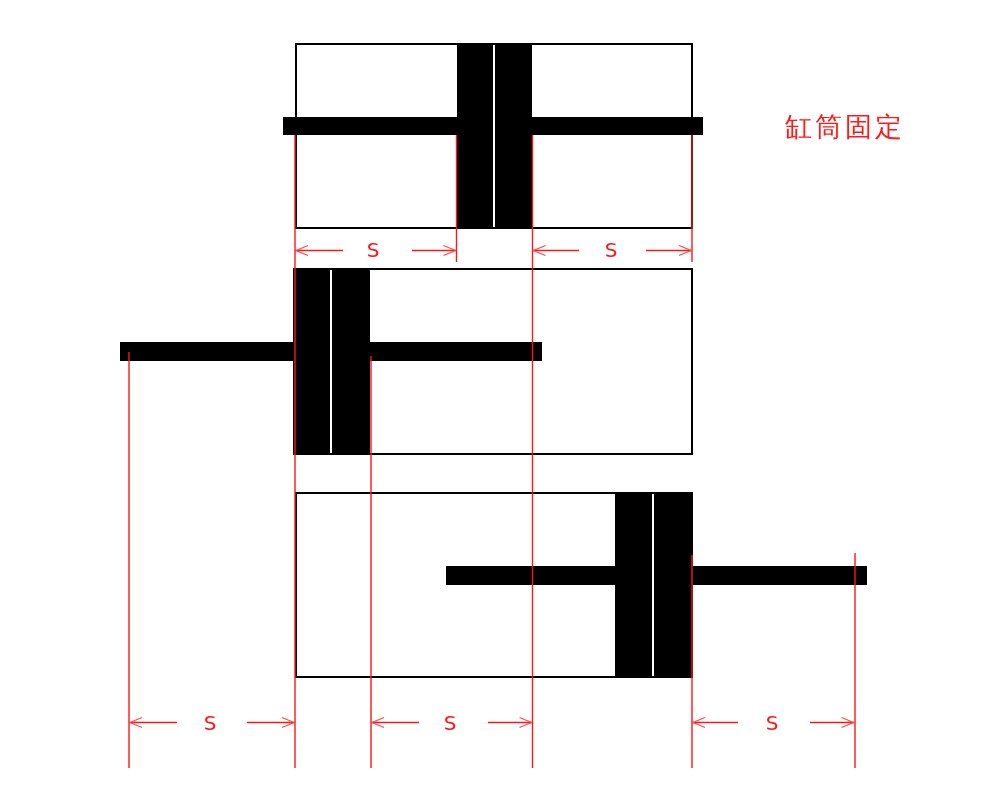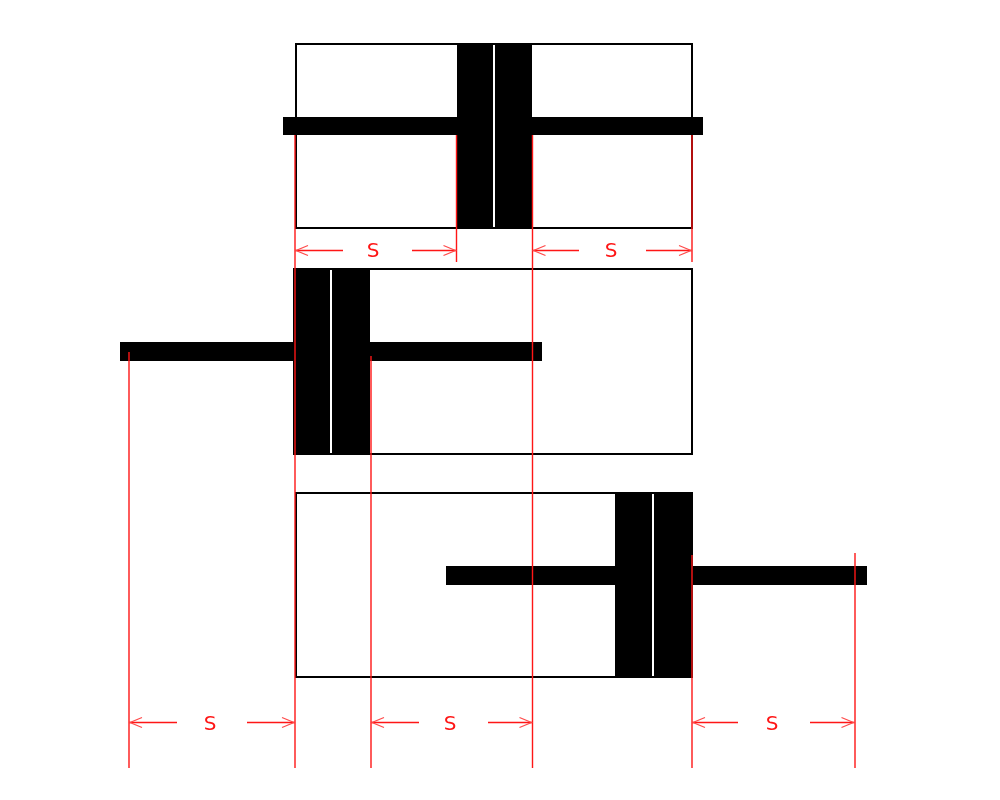--- a/index.html
+++ b/index.html
@@ -99,14 +99,15 @@
       <path d="M841.5,717.5 L853.5,722.5 L841.5,727.5" stroke="#ff4a4a" stroke-width="1.2"></path>
     </g>
   </svg>
 
   <div class="dim-label" style="left:373px;top:250px;">S</div>
   <div class="dim-label" style="left:611px;top:250px;">S</div>
   <div class="dim-label" style="left:210px;top:723px;">S</div>
   <div class="dim-label" style="left:450px;top:723px;">S</div>
   <div class="dim-label" style="left:772px;top:723px;">S</div>
 
+  <div class="title-label">缸筒固定</div>
 
 </div>
 
 </body></html>

